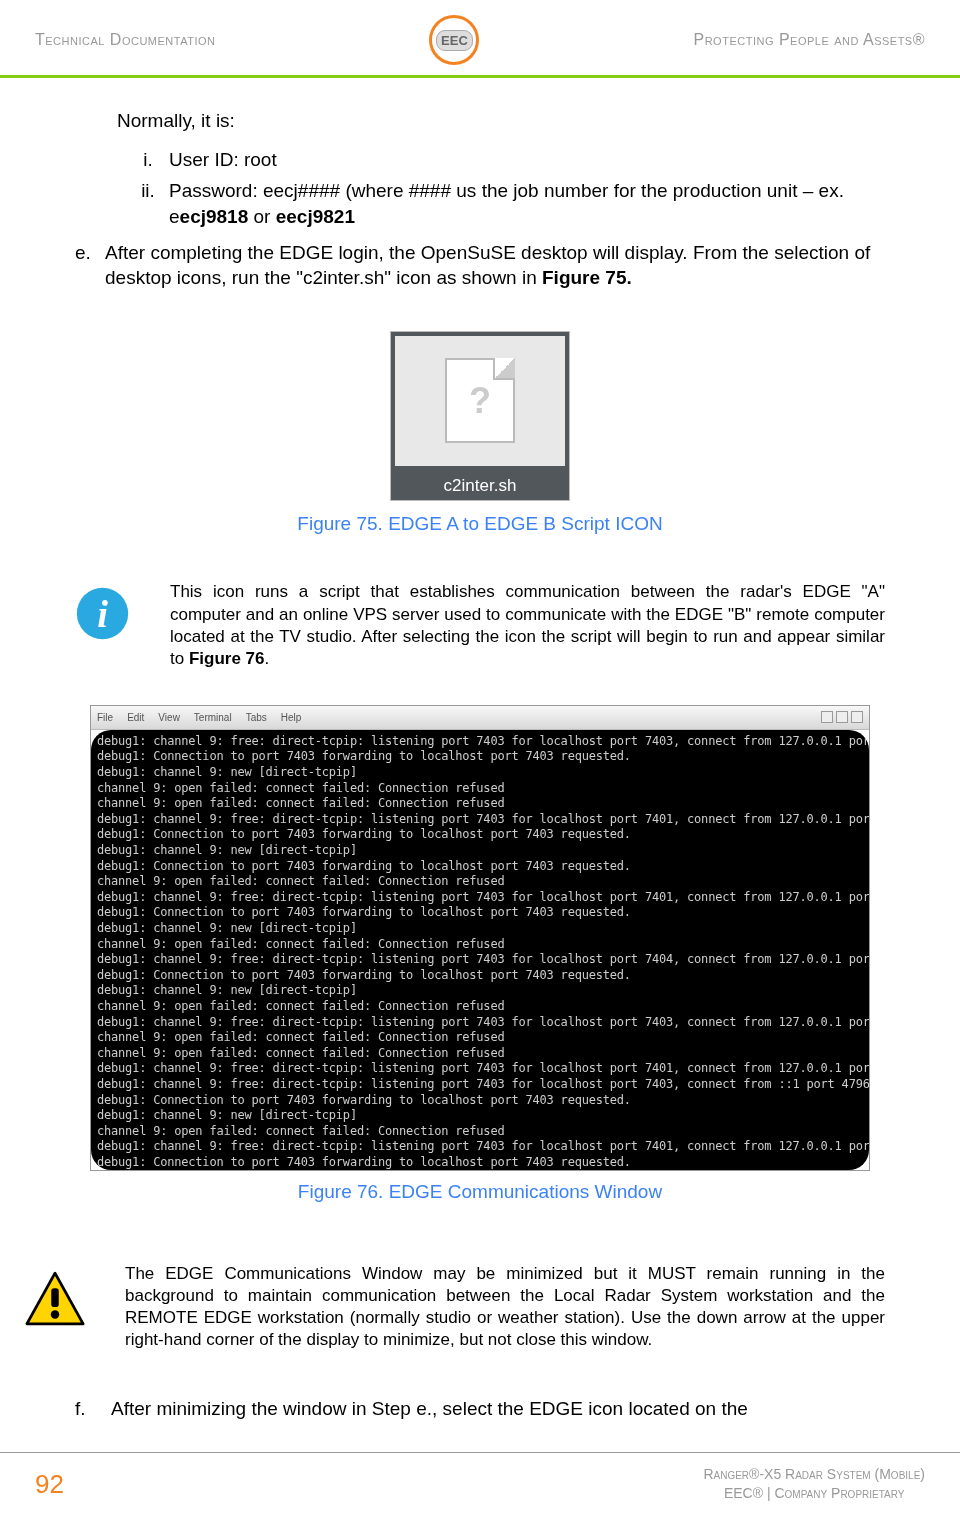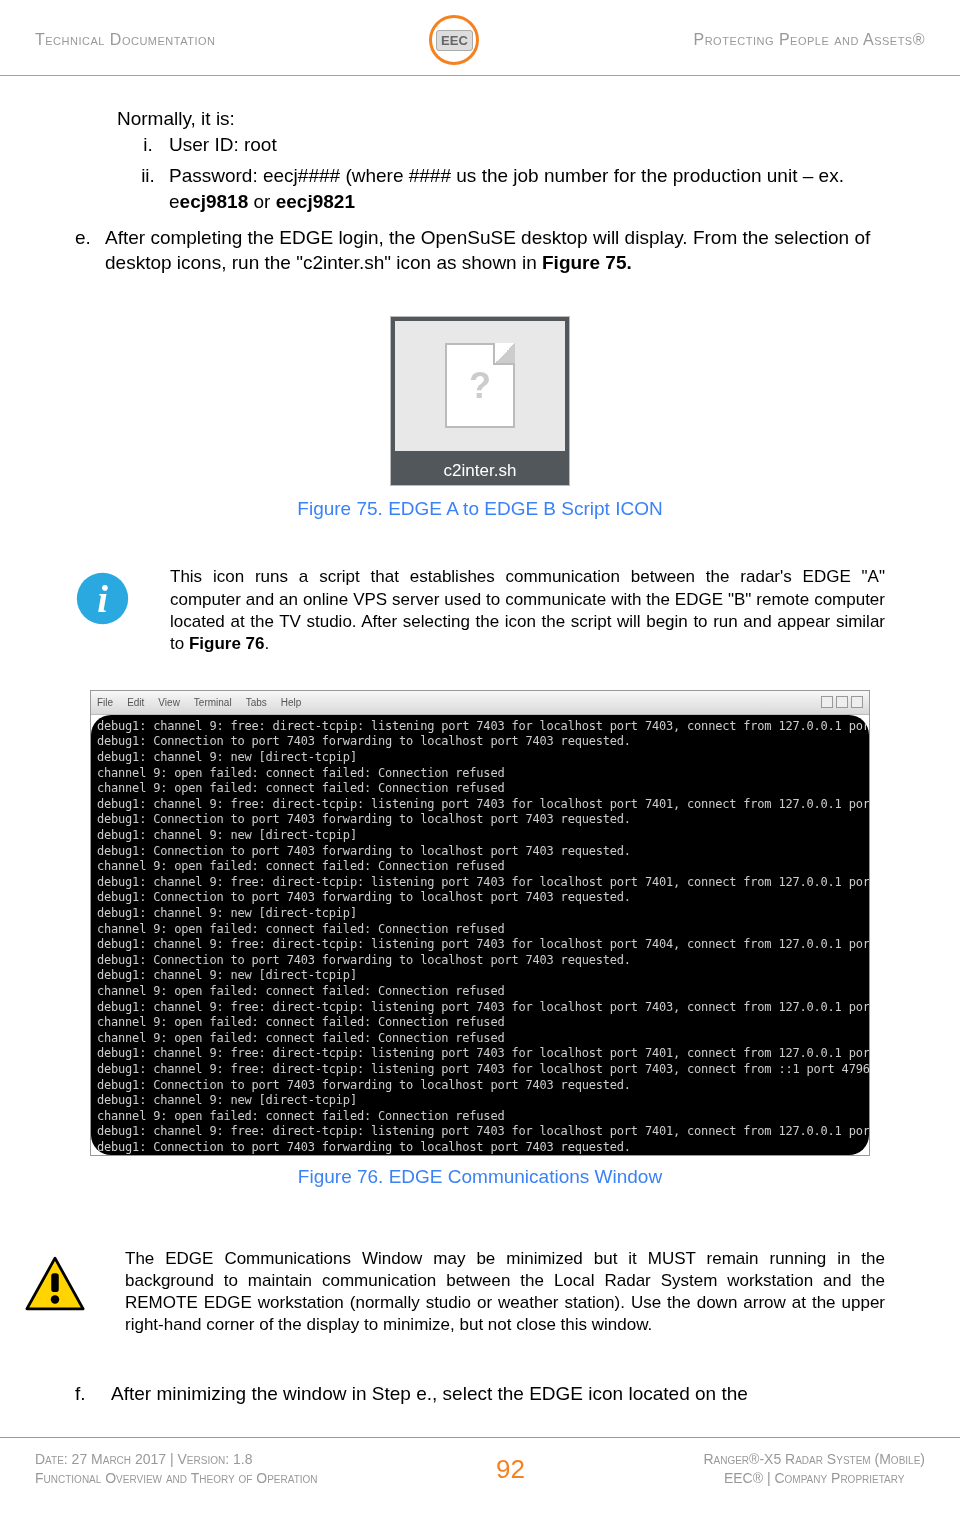--- a/index.html
+++ b/index.html
@@ -9,21 +9,21 @@
       margin: 0 auto;
       background: #fff;
       color: #000;
       padding: 0;
     }
     .page-header {
       display: flex;
       justify-content: space-between;
       align-items: center;
       padding: 15px 35px 10px;
-      border-bottom: 1px solid #84cc16;
+      border-bottom: 3px solid #84cc16;
     }
     .header-left, .header-right {
       font-variant: small-caps;
       color: #999;
       font-size: 16px;
       letter-spacing: 0.5px;
     }
     .logo-circle {
       width: 50px;
       height: 50px;
@@ -34,28 +34,28 @@
       justify-content: center;
       background: #fff;
     }
     .logo-inner {
       font-weight: bold;
       font-size: 13px;
       color: #666;
       background: #ddd;
       border: 1px solid #aaa;
       padding: 2px 4px;
-      border-radius: 3px;
+      border-radius: 9px;
     }
     .content {
       padding: 30px 75px 0 75px;
       font-size: 19px;
       line-height: 1.35;
     }
-    .intro { margin-left: 42px; margin-bottom: 0; }
+    .intro { margin-left: 42px; margin-bottom: 13px; }
     .roman-list {
       list-style: none;
       margin-left: 52px;
       margin-bottom: 10px;
     }
     .roman-list li { margin-bottom: 6px; display: flex; }
     .roman-marker { width: 42px; flex-shrink: 0; text-align: center; }
     .roman-text { flex: 1; }
     .alpha-list {
       list-style: none;
@@ -305,22 +305,18 @@
 <div class="content" style="padding-top:10px;">
   <ul class="alpha-list">
     <li>
       <span class="alpha-marker" style="width:36px;">f.</span>
       <span class="alpha-text">After minimizing the window in Step e., select the EDGE icon located on the</span>
     </li>
   </ul>
 </div>
 
 <div class="page-footer">
-  <div class="footer-left">
-    <div>Date: 27 March 2017 | Version: 1.8</div>
-    <div>Functional Overview and Theory of Operation</div>
-  </div>
   <div class="page-num">92</div>
   <div class="footer-right">
     <div>Ranger®-X5 Radar System (Mobile)</div>
     <div>EEC® | Company Proprietary</div>
   </div>
 </div>
 
 </body></html>

